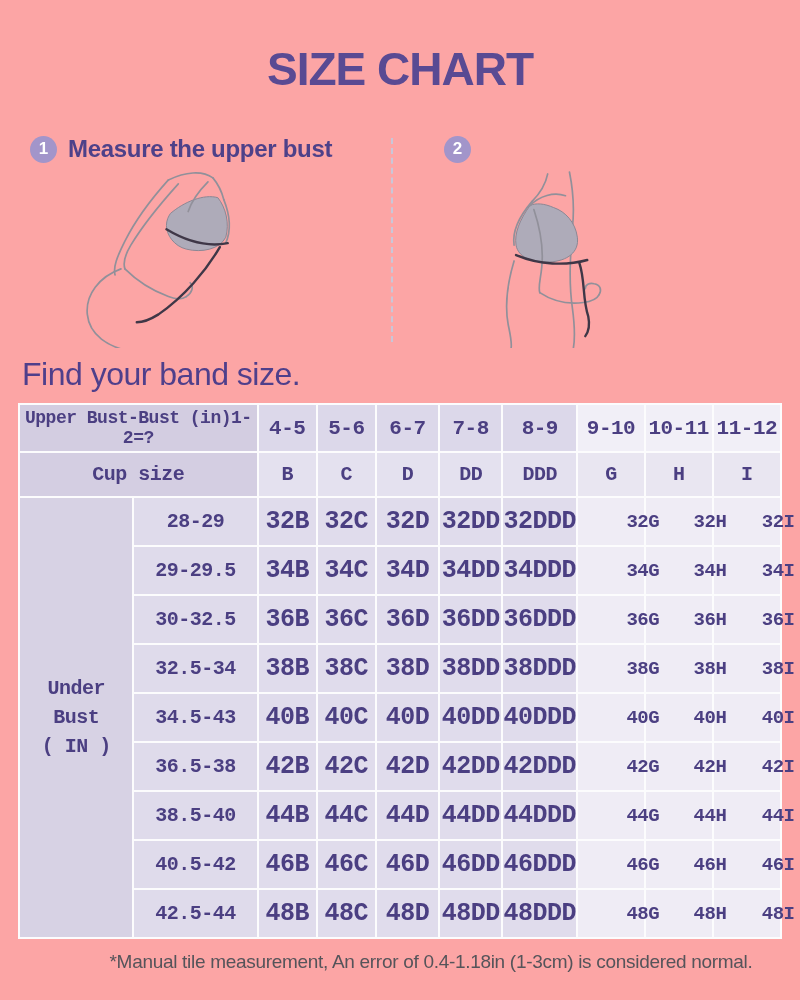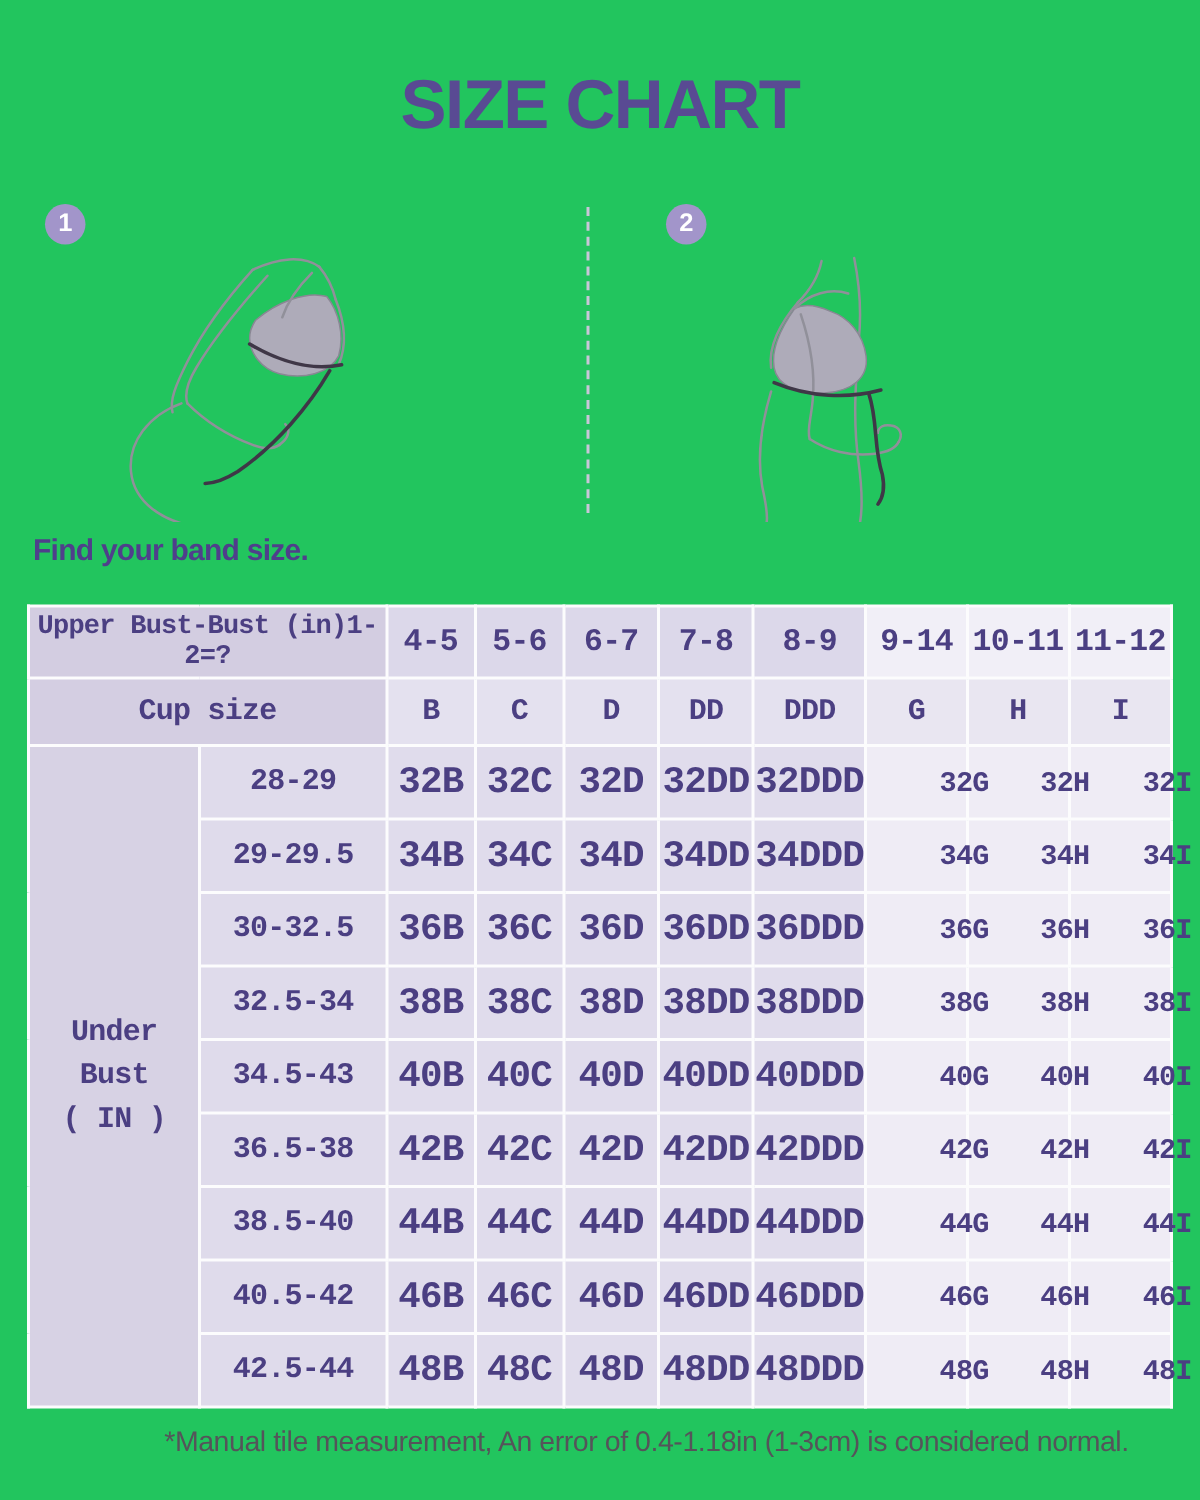--- a/index.html
+++ b/index.html
@@ -1,37 +1,37 @@
 <!DOCTYPE html>
 <html><head>
 <meta charset="utf-8">
 <style>
   * { margin:0; padding:0; box-sizing:border-box; }
   body { font-family:"Liberation Sans", sans-serif; background:#e9e9ea; }
-  .canvas { position:relative; width:800px; height:1000px; background:#22c55e; overflow:hidden; margin:0 auto; }
+  .canvas { position:relative; width:800px; height:1000px; background:#fca5a5; overflow:hidden; margin:0 auto; }
 
   .title { position:absolute; top:42px; left:0; width:100%; text-align:center;
            font-size:46px; font-weight:bold; letter-spacing:-1px; color:#594a93; }
 
   .steps { position:absolute; top:134px; left:0; width:100%; height:218px; }
   .step  { position:absolute; top:0; }
   .step1 { left:30px;  width:356px; }
   .step2 { left:444px; width:350px; }
   .step-header { display:flex; align-items:center; gap:11px; height:30px; }
   .badge { width:27px; height:27px; border-radius:50%; background:#a295ca; color:#fff;
            font-size:17px; font-weight:bold; display:flex; align-items:center; justify-content:center;
            flex:0 0 27px; }
   .step-label { font-size:24px; font-weight:600; color:#4e4189; letter-spacing:-0.3px; white-space:nowrap; }
   .divider { position:absolute; left:391px; top:4px; height:204px; border-left:2px dashed #c9c6d8; }
   .fig { position:absolute; top:36px; }
   .fig1 { left:50px; }
   .fig2 { left:455px; }
 
-  .section-heading { position:absolute; top:356px; left:22px; font-size:20px;
-                     font-weight:bold; color:#4f3f8b; letter-spacing:-0.5px; }
+  .section-heading { position:absolute; top:356px; left:22px; font-size:32px;
+                     font-weight:normal; color:#4f3f8b; letter-spacing:-0.5px; }
 
   table.size-table { position:absolute; top:403px; left:18px; width:764px;
                      border-collapse:collapse; table-layout:fixed;font-family:Liberation Mono, monospace; }
   .size-table th, .size-table td {
       border:2px solid #fcfcfd; text-align:center; vertical-align:middle;
       font-weight:bold; color:#4b3f82; letter-spacing:-0.5px; padding:0; }
   tr.r1 { height:48px; } tr.r2 { height:45px; } tr.data { height:49px; }
   .h1-label { background:#d3cde1; font-size:18px; }
   .h2-label { background:#d4cee2; font-size:20px; }
   .h1.bl { background:#dcd8ea; font-size:21px; }
@@ -56,20 +56,21 @@
 
 <div class="canvas">
 
   <div class="title">SIZE CHART</div>
 
   <div class="steps">
 
     <div class="step step1">
       <div class="step-header">
         <span class="badge">1</span>
+        <span class="step-label">Measure the upper bust</span>
       </div>
     </div>
 
     <svg class="fig fig1" width="310" height="178" viewBox="0 0 310 180">
       <path class="line" d="M118,10 C135,2 152,0 163,8"></path>
       <path class="line" d="M163,8 C168,14 172,22 174,30"></path>
       <path class="line" d="M174,30 C180,45 182,60 176,74"></path>
       <path class="line" d="M118,10 C100,30 84,52 74,72 C66,88 62,98 64,106"></path>
       <path class="line" d="M70,100 C48,108 34,126 36,146 C38,166 56,180 84,184"></path>
       <path class="bra" d="M120,44 C134,32 154,24 168,28 C176,38 180,54 176,68 C170,80 152,84 136,80 C124,77 116,66 116,56 C116,51 118,47 120,44 Z"></path>
@@ -120,21 +121,21 @@
         <col style="width:68px">
     </colgroup>
     <tbody>
         <tr class="r1">
           <th class="h1-label" colspan="2">Upper Bust-Bust (in)1-2=?</th>
           <th class="h1 bl">4-5</th>
           <th class="h1 bl">5-6</th>
           <th class="h1 bl">6-7</th>
           <th class="h1 bl">7-8</th>
           <th class="h1 bl">8-9</th>
-          <th class="h1 br">9-14</th>
+          <th class="h1 br">9-10</th>
           <th class="h1 br">10-11</th>
           <th class="h1 br">11-12</th>
         </tr>
         <tr class="r2">
           <th class="h2-label" colspan="2">Cup size</th>
           <th class="h2 bl">B</th>
           <th class="h2 bl">C</th>
           <th class="h2 bl">D</th>
           <th class="h2 bl">DD</th>
           <th class="h2 bl">DDD</th>

